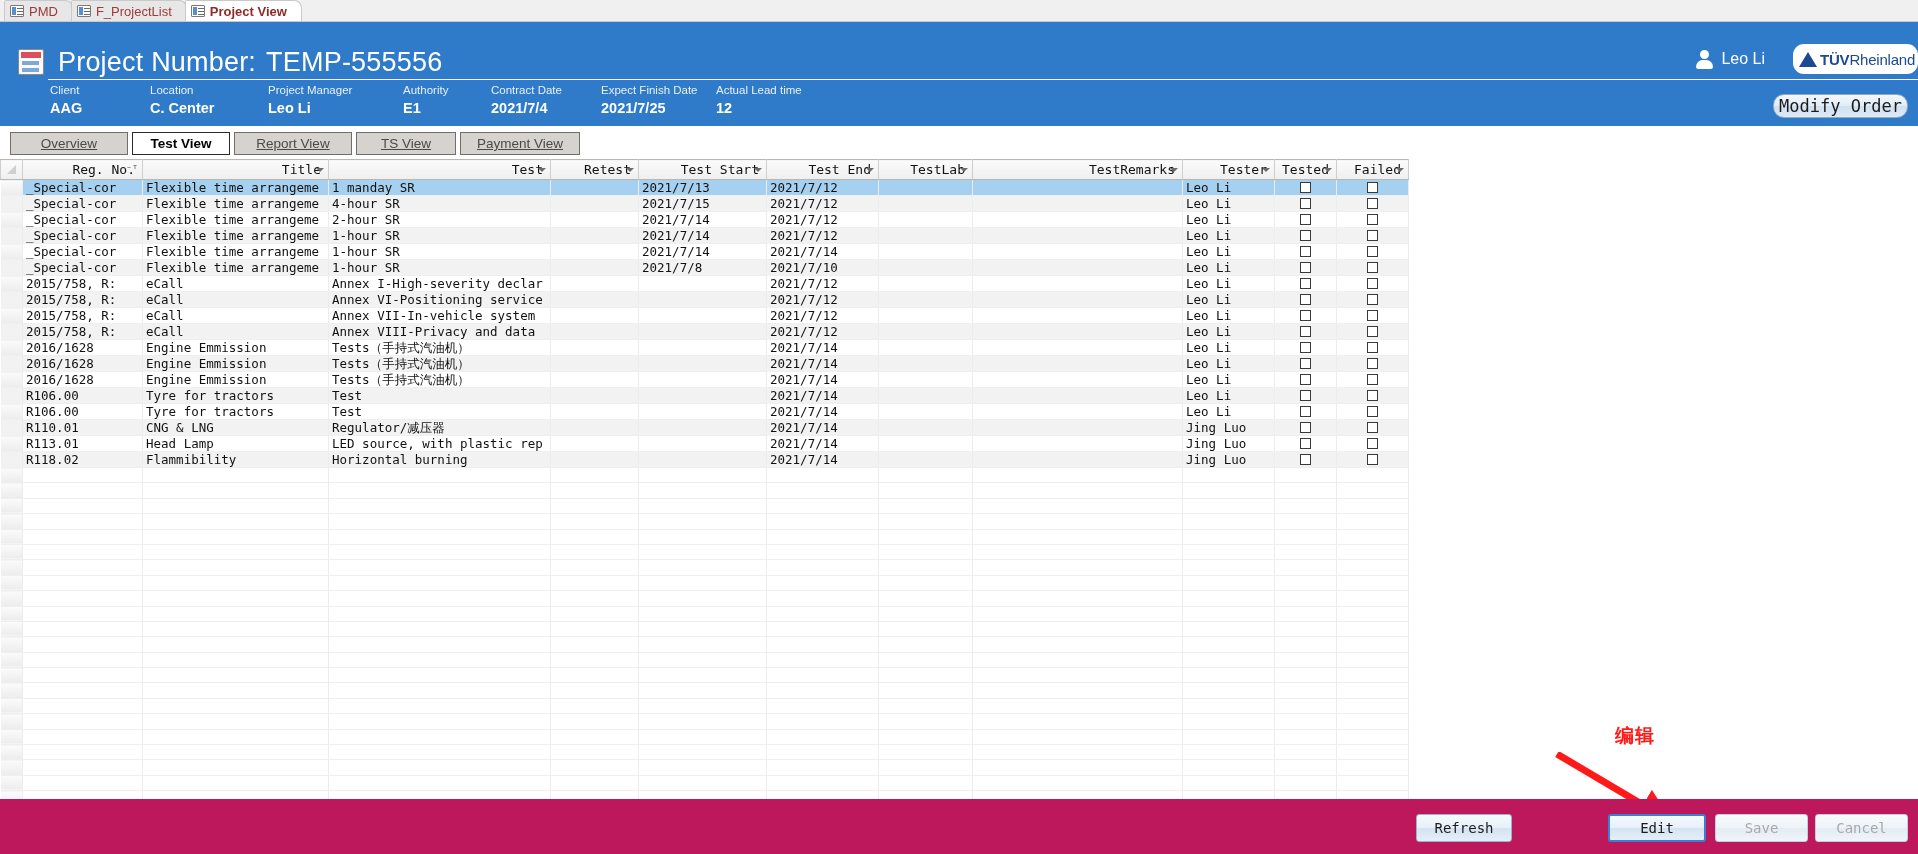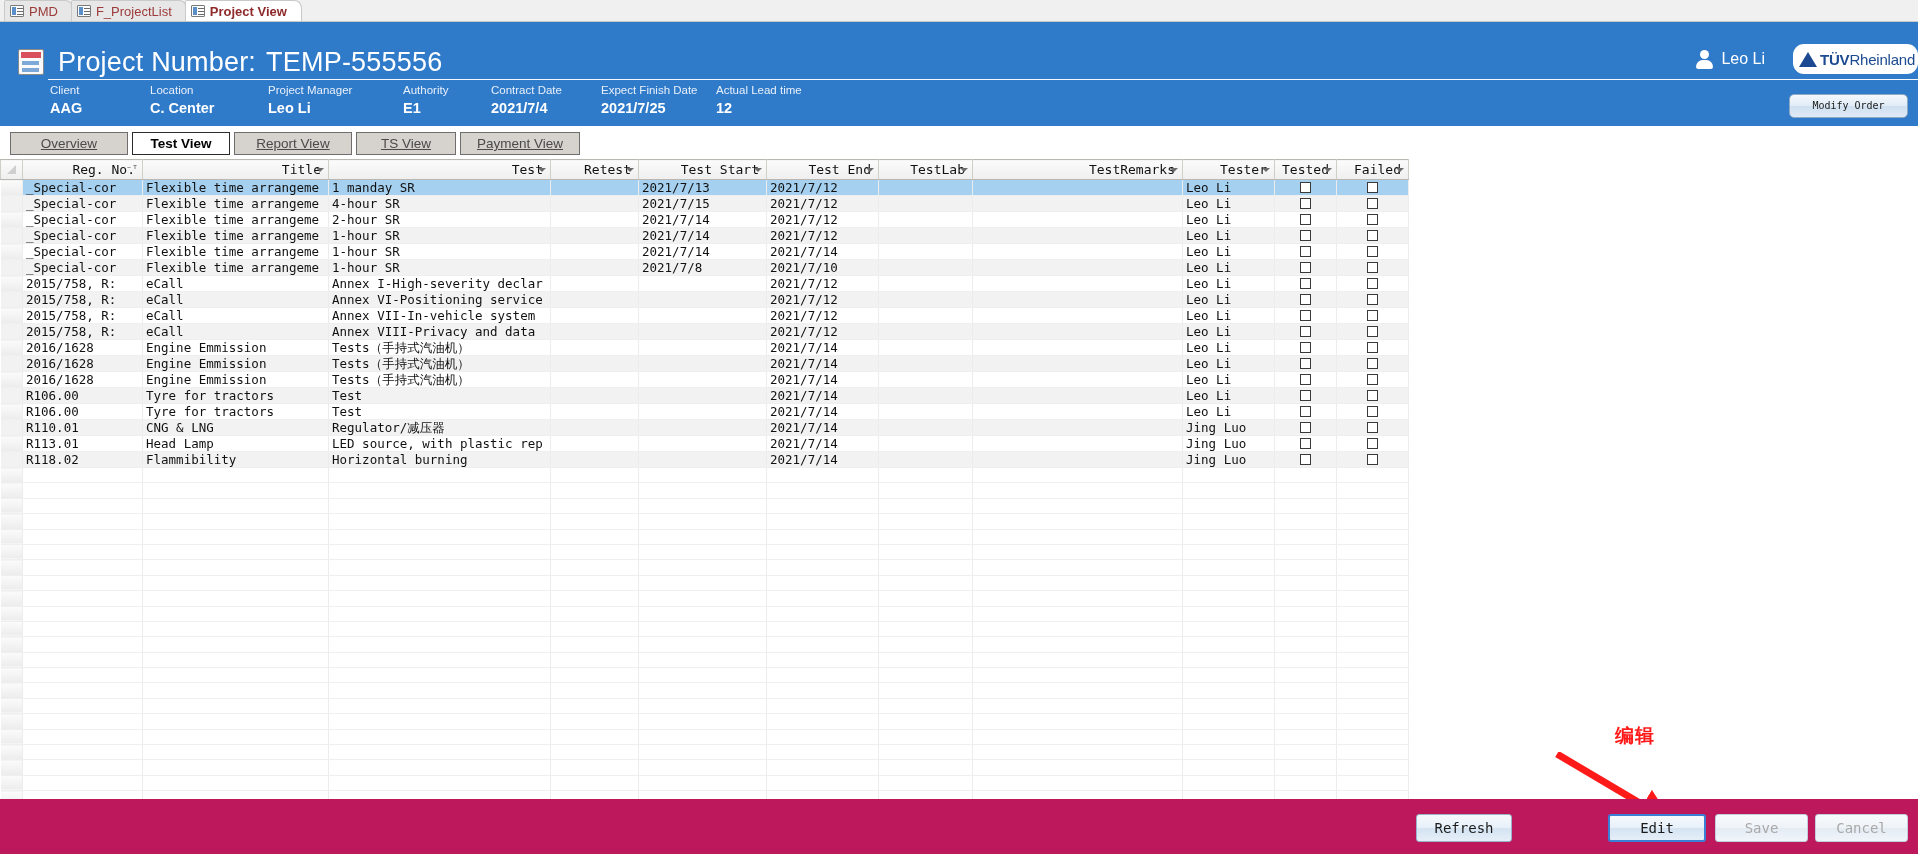--- a/index.html
+++ b/index.html
@@ -149,29 +149,29 @@
     padding-left: 50px;
   }
   .fcell { flex: 0 0 auto; }
   .flabel { font-size: 11.5px; color: #e8f0fa; line-height: 16px; white-space: nowrap; }
   .fvalue { font-size: 14.5px; font-weight: bold; color: #ffffff; line-height: 20px; white-space: nowrap; }
 
   
   #modifyorder {
     position: absolute;
     right: 10px; bottom: 8px;
-    width: 119px; height: 24px;
+    width: 135px; height: 24px;
     line-height: 22px;
     text-align: center;
     font-family: "DejaVu Sans Mono", monospace;
-    font-size: 10px;
+    font-size: 17px;
     color: #1b1b1b;
     background: linear-gradient(to bottom, #f4f8fc 0%, #e2ecf7 48%, #cfe0f0 52%, #dfeaf6 100%);
     border: 1px solid #8ea9c4;
-    border-radius: 5px;
+    border-radius: 11px;
   }
 
   
   #viewtabs {
     display: flex;
     padding: 6px 0 0 10px;
     background: #ffffff;
     height: 30px;
     align-items: flex-start;
   }

